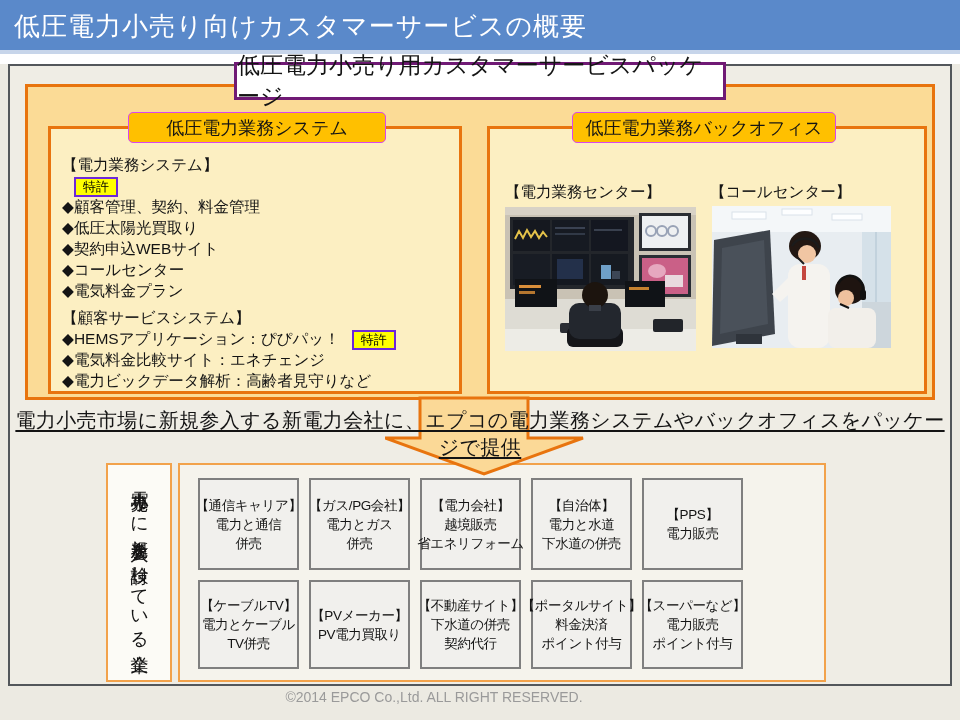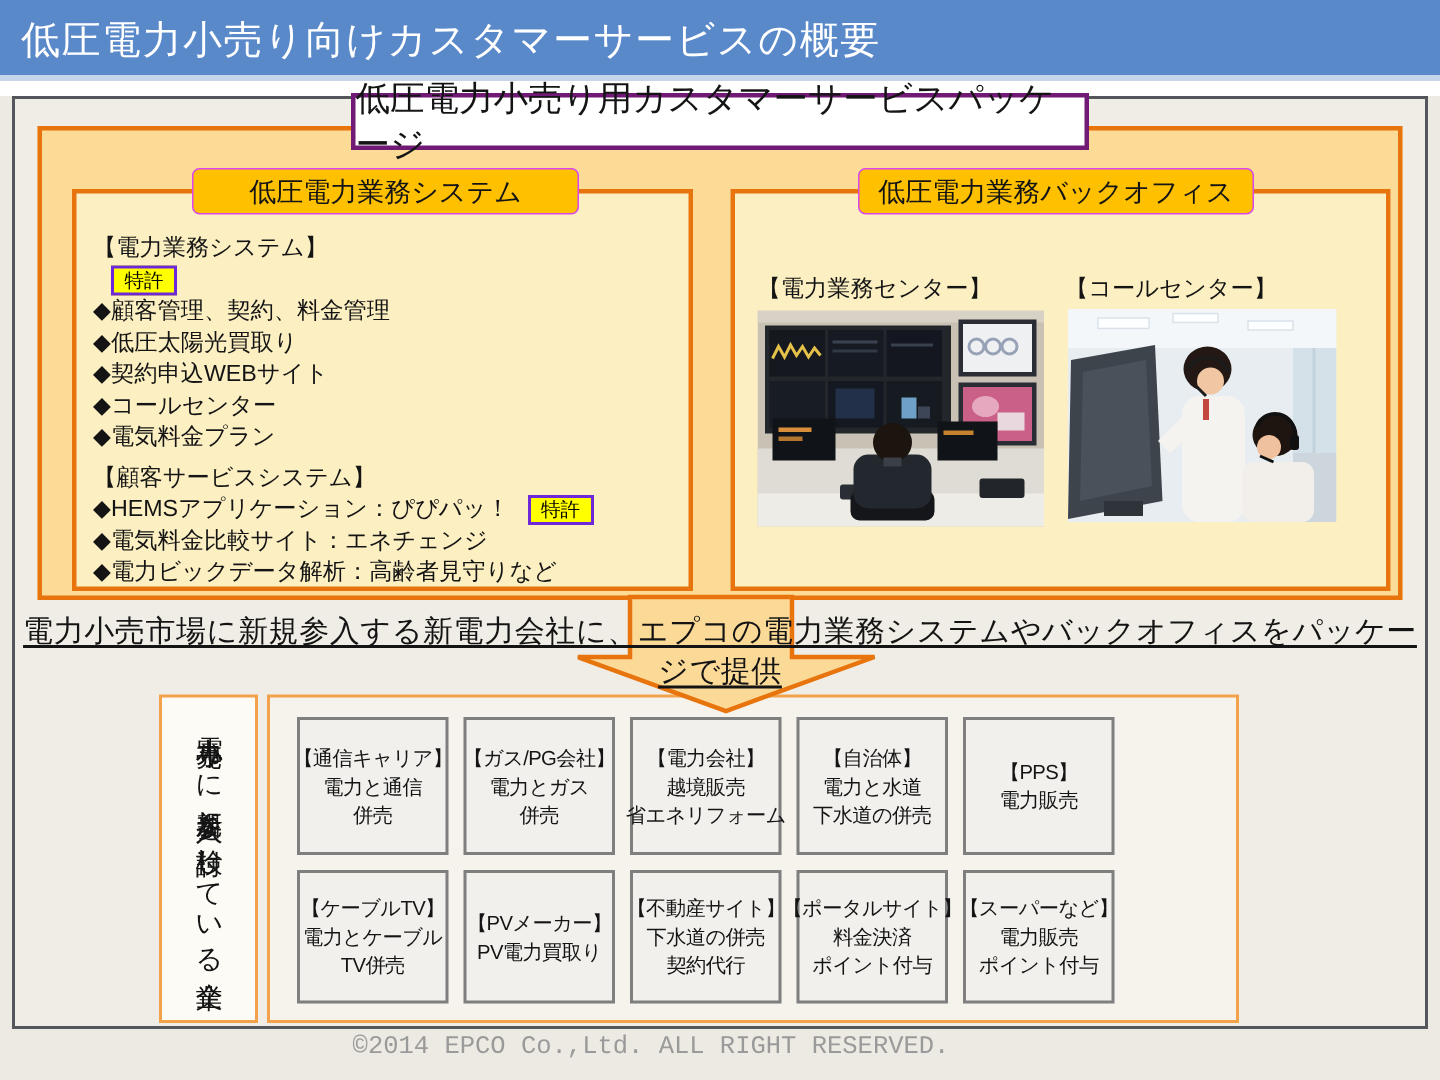--- a/index.html
+++ b/index.html
@@ -65,21 +65,21 @@
   .grid-row{position:absolute;left:198px;display:flex;gap:10px;}
   #row1{top:478px;}
   #row2{top:580px;}
   .cbox{width:101px;height:92px;box-sizing:border-box;background:#F1F0ED;
     border:2px solid #7F7F7F;display:flex;flex-direction:column;align-items:center;
     justify-content:center;text-align:center;font-size:13.5px;line-height:19px;
     letter-spacing:-0.4px;word-break:keep-all;}
   #row2 .cbox{height:89px;}
   .cbox .body{white-space:pre-line;}
 
-  #footer{left:0;top:689px;width:868px;text-align:center;color:#9A9A9A;font-size:17px;font-family:Liberation Mono, monospace;}
+  #footer{left:0;top:689px;width:868px;text-align:center;color:#9A9A9A;font-size:14px;}
 </style>
 </head>
 <body>
 
 <div class="abs" id="header">
   <div id="header-title">低圧電力小売り向けカスタマーサービスの概要</div>
 </div>
 <div class="abs" id="header-strip"></div>
 <div class="abs" id="header-gap"></div>
 

